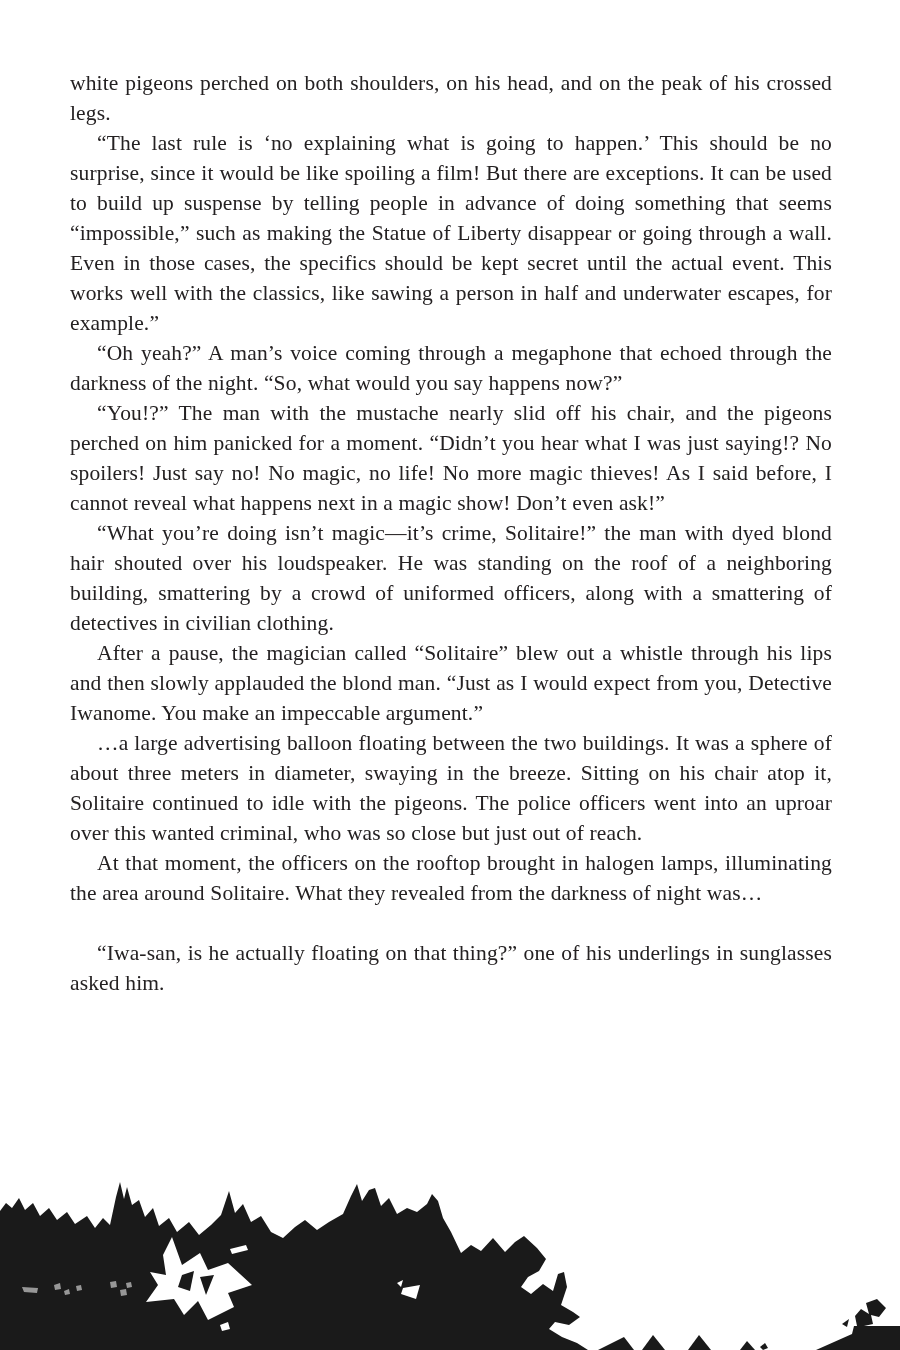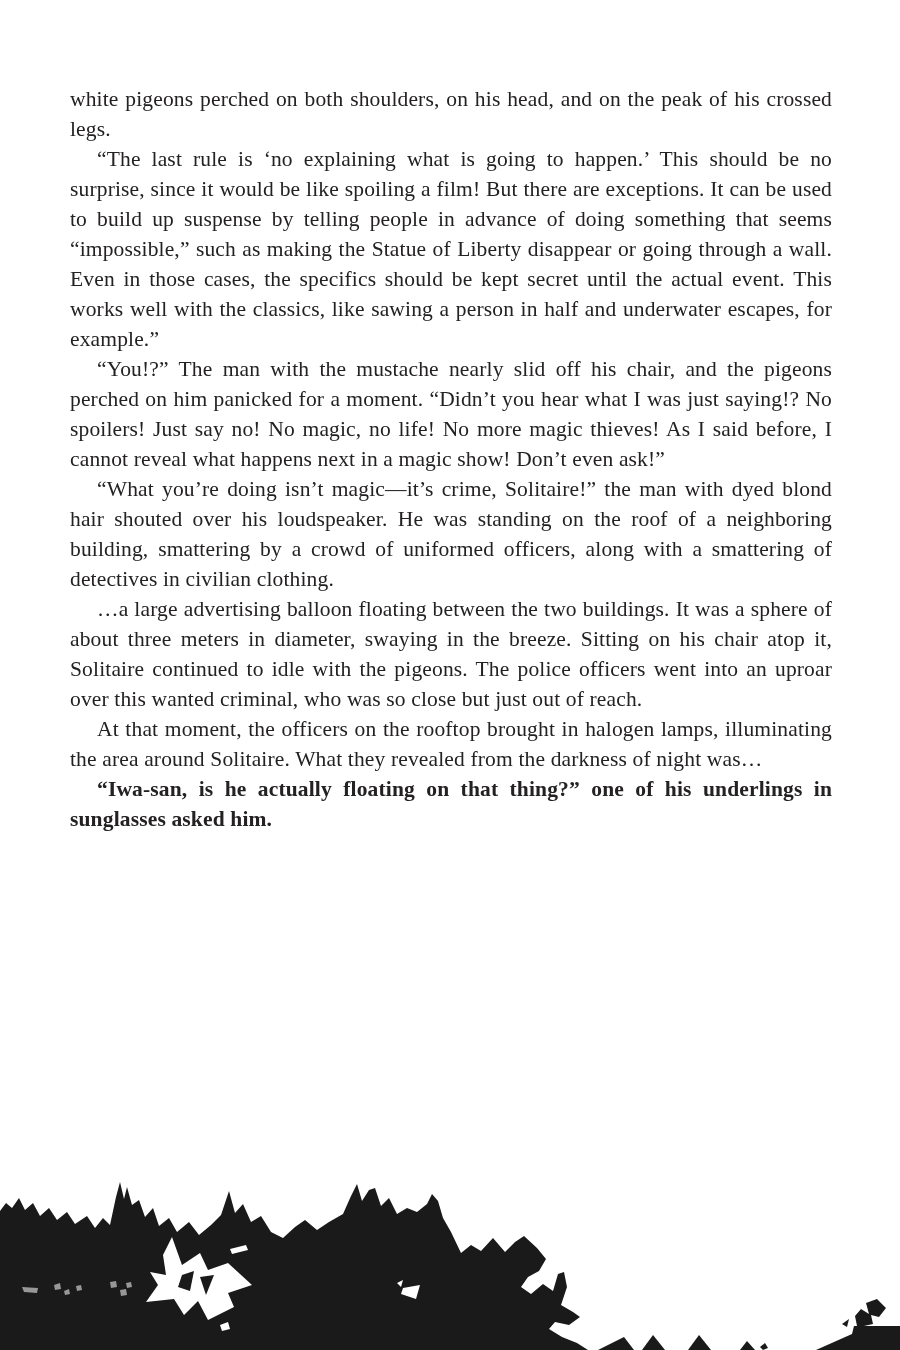--- a/index.html
+++ b/index.html
@@ -10,52 +10,54 @@
   html,body{margin:0;padding:0;background:#e8e8e8;}
   .page{
     position:relative;
     width:900px;height:1350px;
     background:var(--bg);
     overflow:hidden;
     font-family:"Liberation Serif","DejaVu Serif",serif;
   }
   .page-text{
     position:absolute;
-    left:70px;top:84px;width:762px;
+    left:70px;top:68px;width:762px;
     color:var(--text);
     font-size:21.5px;
     line-height:30px;
     letter-spacing:.15px;
   }
   .para{
     margin:0;
     text-align:justify;
   }
   .para.indent{text-indent:27px;}
-  .para.scene-break{font-weight:bold;}
+  .para.scene-break{margin-top:30px;}
   .splash{
     position:absolute;
     left:0;bottom:0;
     width:900px;height:175px;
     display:block;
   }
   .ink{fill:var(--ink);}
   .hole{fill:var(--bg);}
   .speck{fill:var(--bg);opacity:.55;}
 </style>
 </head>
 <body>
 
 <div class="page">
 
   <div class="page-text">
       <p class="para">white pigeons perched on both shoulders, on his head, and on the peak of his crossed legs.</p>
       <p class="para indent">“The last rule is ‘no explaining what is going to happen.’ This should be no surprise, since it would be like spoiling a film! But there are exceptions. It can be used to build up suspense by telling people in advance of doing something that seems “impossible,” such as making the Statue of Liberty disappear or going through a wall. Even in those cases, the specifics should be kept secret until the actual event. This works well with the classics, like sawing a person in half and underwater escapes, for example.”</p>
+      <p class="para indent">“Oh yeah?” A man’s voice coming through a megaphone that echoed through the darkness of the night. “So, what would you say happens now?”</p>
       <p class="para indent">“You!?” The man with the mustache nearly slid off his chair, and the pigeons perched on him panicked for a moment. “Didn’t you hear what I was just saying!? No spoilers! Just say no! No magic, no life! No more magic thieves! As I said before, I cannot reveal what happens next in a magic show! Don’t even ask!”</p>
       <p class="para indent">“What you’re doing isn’t magic—it’s crime, Solitaire!” the man with dyed blond hair shouted over his loudspeaker. He was standing on the roof of a neighboring building, smattering by a crowd of uniformed officers, along with a smattering of detectives in civilian clothing.</p>
+      <p class="para indent">After a pause, the magician called “Solitaire” blew out a whistle through his lips and then slowly applauded the blond man. “Just as I would expect from you, Detective Iwanome. You make an impeccable argument.”</p>
       <p class="para indent">…a large advertising balloon floating between the two buildings. It was a sphere of about three meters in diameter, swaying in the breeze. Sitting on his chair atop it, Solitaire continued to idle with the pigeons. The police officers went into an uproar over this wanted criminal, who was so close but just out of reach.</p>
       <p class="para indent">At that moment, the officers on the rooftop brought in halogen lamps, illuminating the area around Solitaire. What they revealed from the darkness of night was…</p>
       <p class="para indent scene-break">“Iwa-san, is he actually floating on that thing?” one of his underlings in sunglasses asked him.</p>
     </div>
 
   <svg class="splash" viewBox="0 0 900 175" preserveAspectRatio="none" aria-hidden="true">
 
     <polygon class="ink" points="0,36 6,28 12,33 19,23 25,35 33,28 40,41 49,33 57,45 67,37 75,49 87,41 95,53 103,43 110,50 116,22 120,7 124,24 127,12 132,30 139,25 145,42 153,33 159,51 169,43 177,57 189,47 199,60 211,50 221,40 229,16 235,38 243,29 251,47 261,41 271,57 283,63 295,52 305,45 317,55 329,47 343,39 351,21 357,9 362,26 369,15 375,13 381,31 389,23 397,39 407,33 417,37 427,29 432,19 438,26 443,43 451,57 461,78 471,70 481,76 493,63 505,77 515,67 524,61 537,73 546,84 539,96 528,102 521,112 531,119 543,109 553,116 558,99 564,97 567,112 561,130 573,137 580,142 569,150 555,147 549,154 562,162 577,168 588,175 0,175"></polygon>
 
     <polygon class="ink" points="598,175 624,162 634,175"></polygon>

